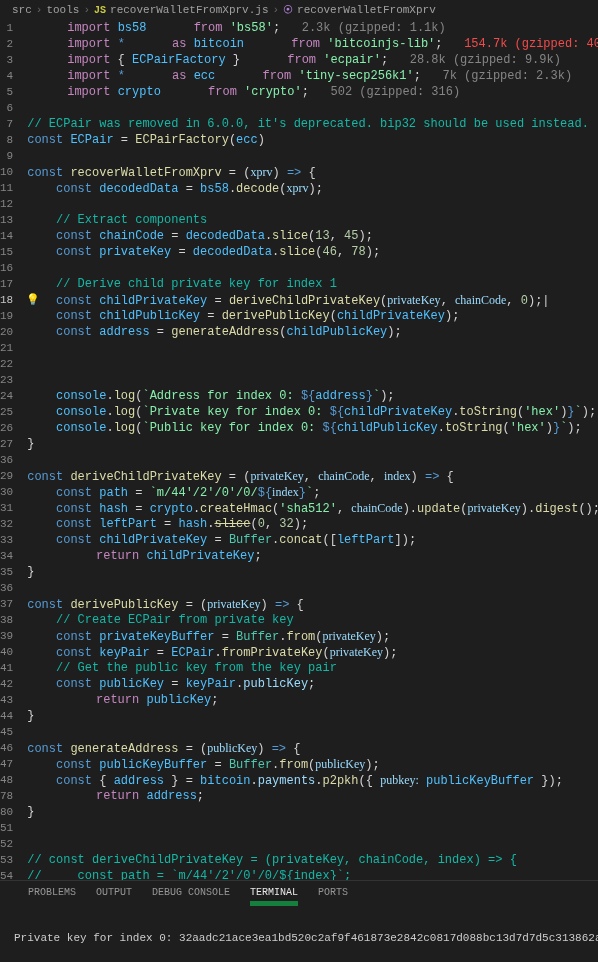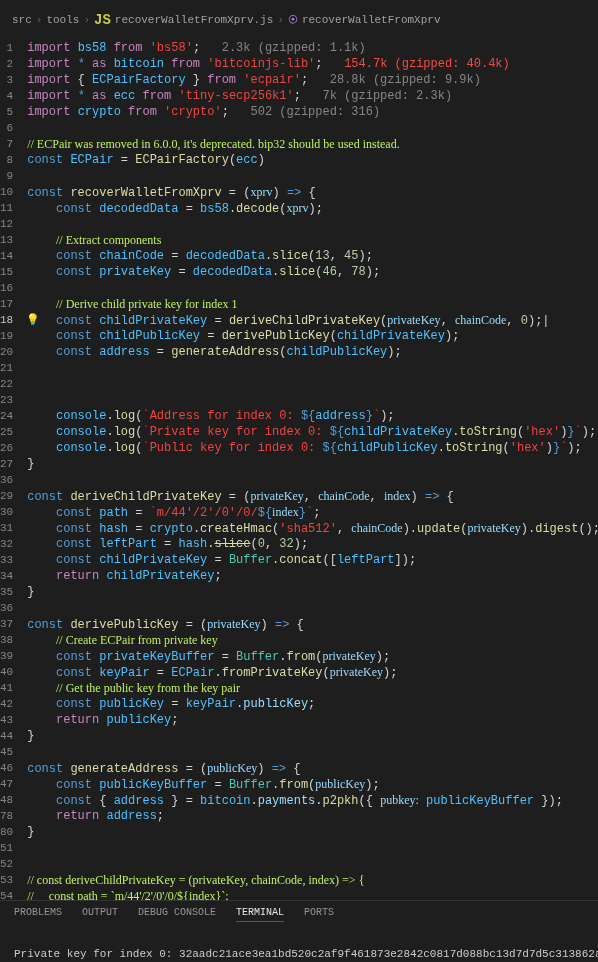--- a/index.html
+++ b/index.html
@@ -6,29 +6,29 @@
     body {
       background: #1e1e1e;
       color: #d4d4d4;
       font-family: 'Consolas', 'Courier New', monospace;
       font-size: 12px;
       width: 598px;
       height: 962px;
       overflow: hidden;
     }
     .breadcrumb {
-      padding: 12px 12px;
+      padding: 4px 12px;
       font-size: 11px;
       color: #a0a0a0;
       display: flex;
       align-items: center;
       gap: 4px;
     }
     .breadcrumb .sep { color: #666; }
-    .breadcrumb .js-icon { color: #cbcb41; font-weight: bold; font-size: 14px; }
+    .breadcrumb .js-icon { color: #cbcb41; font-weight: bold; font-size: 10px; }
     .breadcrumb .sym-icon { color: #b180d7; font-size: 10px; }
     .editor {
       display: flex;
       height: 860px;
       overflow: hidden;
     }
     .gutter {
       width: 44px;
       text-align: right;
       padding-right: 14px;
@@ -46,42 +46,42 @@
       color: #ffcc00;
       font-size: 11px;
     }
     .code {
       flex: 1;
       line-height: 16px;
       white-space: pre;
       font-size: 12px;
     }
     .code .line { height: 16px; }
-    .c-kw { color: #c586c0; }
+    .c-kw { color: #c586c0; margin-left: 40px; }
     .c-mod { color: #569cd6; }
     .c-var { color: #9cdcfe; font-family: Liberation Serif, serif; }
     .c-const { color: #4fc1ff; }
-    .c-str { color: #ef4444; }
+    .c-str { color: #86efac; }
     .c-fn { color: #dcdcaa; }
     .c-num { color: #b5cea8; }
-    .c-comment { color: #bef264; font-family: Liberation Serif, serif; }
+    .c-comment { color: #14b8a6; }
     .c-meta { color: #858585; }
     .c-meta-red { color: #f14c4c; }
     .c-type { color: #4ec9b0; }
     .c-prop { color: #9cdcfe; }
     .panel-tabs {
       display: flex;
       gap: 20px;
-      padding: 6px 14px;
+      padding: 6px 28px;
       font-size: 10px;
       color: #969696;
       border-top: 1px solid #333;
     }
     .panel-tabs .tab { cursor: pointer; }
-    .panel-tabs .active { color: #e7e7e7; border-bottom: 1px solid #15803d; padding-bottom: 3px; }
+    .panel-tabs .active { color: #e7e7e7; border-bottom: 5px solid #15803d; padding-bottom: 3px; }
     .terminal {
       padding: 4px 14px;
       font-size: 11px;
       color: #cccccc;
       line-height: 15px;
       white-space: pre;
     }
   </style>
 </head>
 <body>

